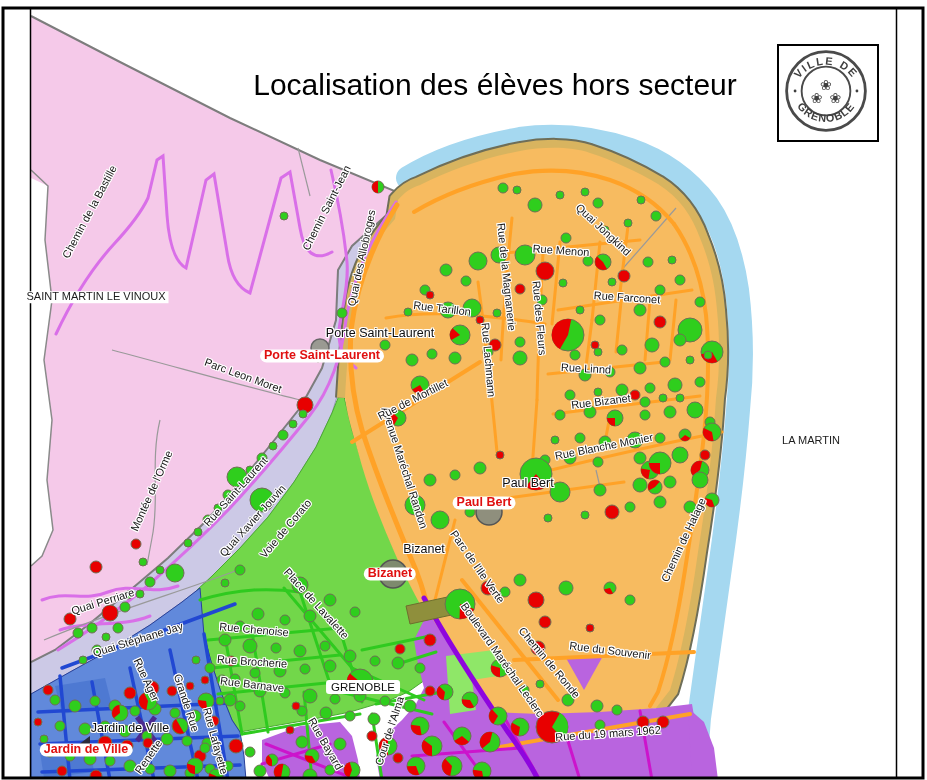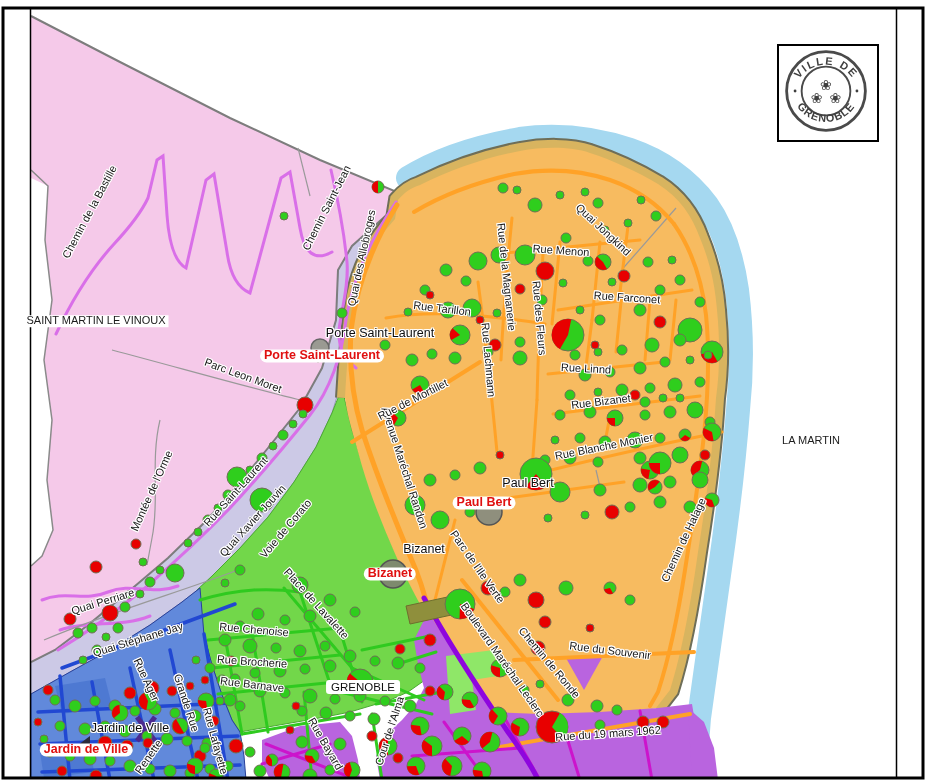--- a/index.html
+++ b/index.html
@@ -507,21 +507,21 @@
         </g>
     </g>
 
     <line x1="30.5" y1="9" x2="30.5" y2="778" stroke="#000" stroke-width="1.5"></line>
     <line x1="896.5" y1="9" x2="896.5" y2="778" stroke="#000" stroke-width="1.5"></line>
     <rect x="3" y="8" width="920" height="770" fill="none" stroke="#000" stroke-width="3"></rect>
   </svg>
 
   <div id="labels-layer">
       <div class="lbl k-street" style="left: 90px; top: 212px; transform: translate(-50%, -50%) rotate(-62deg);">Chemin de la Bastille</div>
-      <div class="lbl k-muni" style="left: 96px; top: 297px; transform: translate(-50%, -50%) rotate(0deg); margin-top: 24px;">SAINT MARTIN LE VINOUX</div>
+      <div class="lbl k-muni" style="left: 96px; top: 297px; transform: translate(-50%, -50%) rotate(0deg);">SAINT MARTIN LE VINOUX</div>
       <div class="lbl k-street" style="left: 327px; top: 208px; transform: translate(-50%, -50%) rotate(-63deg);">Chemin Saint-Jean</div>
       <div class="lbl k-street" style="left: 362px; top: 258px; transform: translate(-50%, -50%) rotate(-78deg);">Quai des Allobroges</div>
       <div class="lbl k-place" style="left: 380px; top: 334px; transform: translate(-50%, -50%) rotate(0deg);">Porte Saint-Laurent</div>
       <div class="lbl k-school" style="left: 322px; top: 356px; transform: translate(-50%, -50%) rotate(0deg);">Porte Saint-Laurent</div>
       <div class="lbl k-street" style="left: 243px; top: 376px; transform: translate(-50%, -50%) rotate(20deg);">Parc Leon Moret</div>
       <div class="lbl k-street" style="left: 152px; top: 491px; transform: translate(-50%, -50%) rotate(-66deg);">Montée de l'Orme</div>
       <div class="lbl k-street" style="left: 236px; top: 492px; transform: translate(-50%, -50%) rotate(-48deg);">Rue Saint-Laurent</div>
       <div class="lbl k-street" style="left: 253px; top: 521px; transform: translate(-50%, -50%) rotate(-48deg);">Quai Xavier Jouvin</div>
       <div class="lbl k-street" style="left: 286px; top: 529px; transform: translate(-50%, -50%) rotate(-50deg);">Voie de Corato</div>
       <div class="lbl k-street" style="left: 103px; top: 602px; transform: translate(-50%, -50%) rotate(-17deg);">Quai Perriare</div>
@@ -557,20 +557,21 @@
       <div class="lbl k-school" style="left: 484px; top: 503px; transform: translate(-50%, -50%) rotate(0deg);">Paul Bert</div>
       <div class="lbl k-street" style="left: 477px; top: 567px; transform: translate(-50%, -50%) rotate(55deg);">Parc de l'Ile Verte</div>
       <div class="lbl k-street" style="left: 502px; top: 660px; transform: translate(-50%, -50%) rotate(55deg);">Boulevard Maréchal Leclerc</div>
       <div class="lbl k-street" style="left: 549px; top: 663px; transform: translate(-50%, -50%) rotate(50deg);">Chemin de Ronde</div>
       <div class="lbl k-street" style="left: 610px; top: 651px; transform: translate(-50%, -50%) rotate(7deg);">Rue du Souvenir</div>
       <div class="lbl k-street" style="left: 608px; top: 734px; transform: translate(-50%, -50%) rotate(-4deg);">Rue du 19 mars 1962</div>
       <div class="lbl k-street" style="left: 684px; top: 540px; transform: translate(-50%, -50%) rotate(-65deg);">Chemin de Halage</div>
       <div class="lbl k-muni" style="left: 811px; top: 441px; transform: translate(-50%, -50%) rotate(0deg);">LA MARTIN</div>
     </div>
 
+  <div id="page-title">Localisation des élèves hors secteur</div>
 
   <div id="logo-box">
     <svg width="94" height="90" viewBox="0 0 100 96">
       <defs>
         <path id="arc-top" d="M15,55 A35,35 0 0 1 85,55" fill="none"></path>
         <path id="arc-bottom" d="M13,44 A37,37 0 0 0 87,44" fill="none"></path>
       </defs>
       <circle cx="50" cy="48" r="42" fill="#FFFFFF" stroke="#4A4A4A" stroke-width="3"></circle>
       <circle cx="50" cy="48" r="26" fill="none" stroke="#4A4A4A" stroke-width="2"></circle>
       <text font-family="Liberation Sans, sans-serif" font-size="11.5" font-weight="bold" fill="#3F3F3F" letter-spacing="2">

